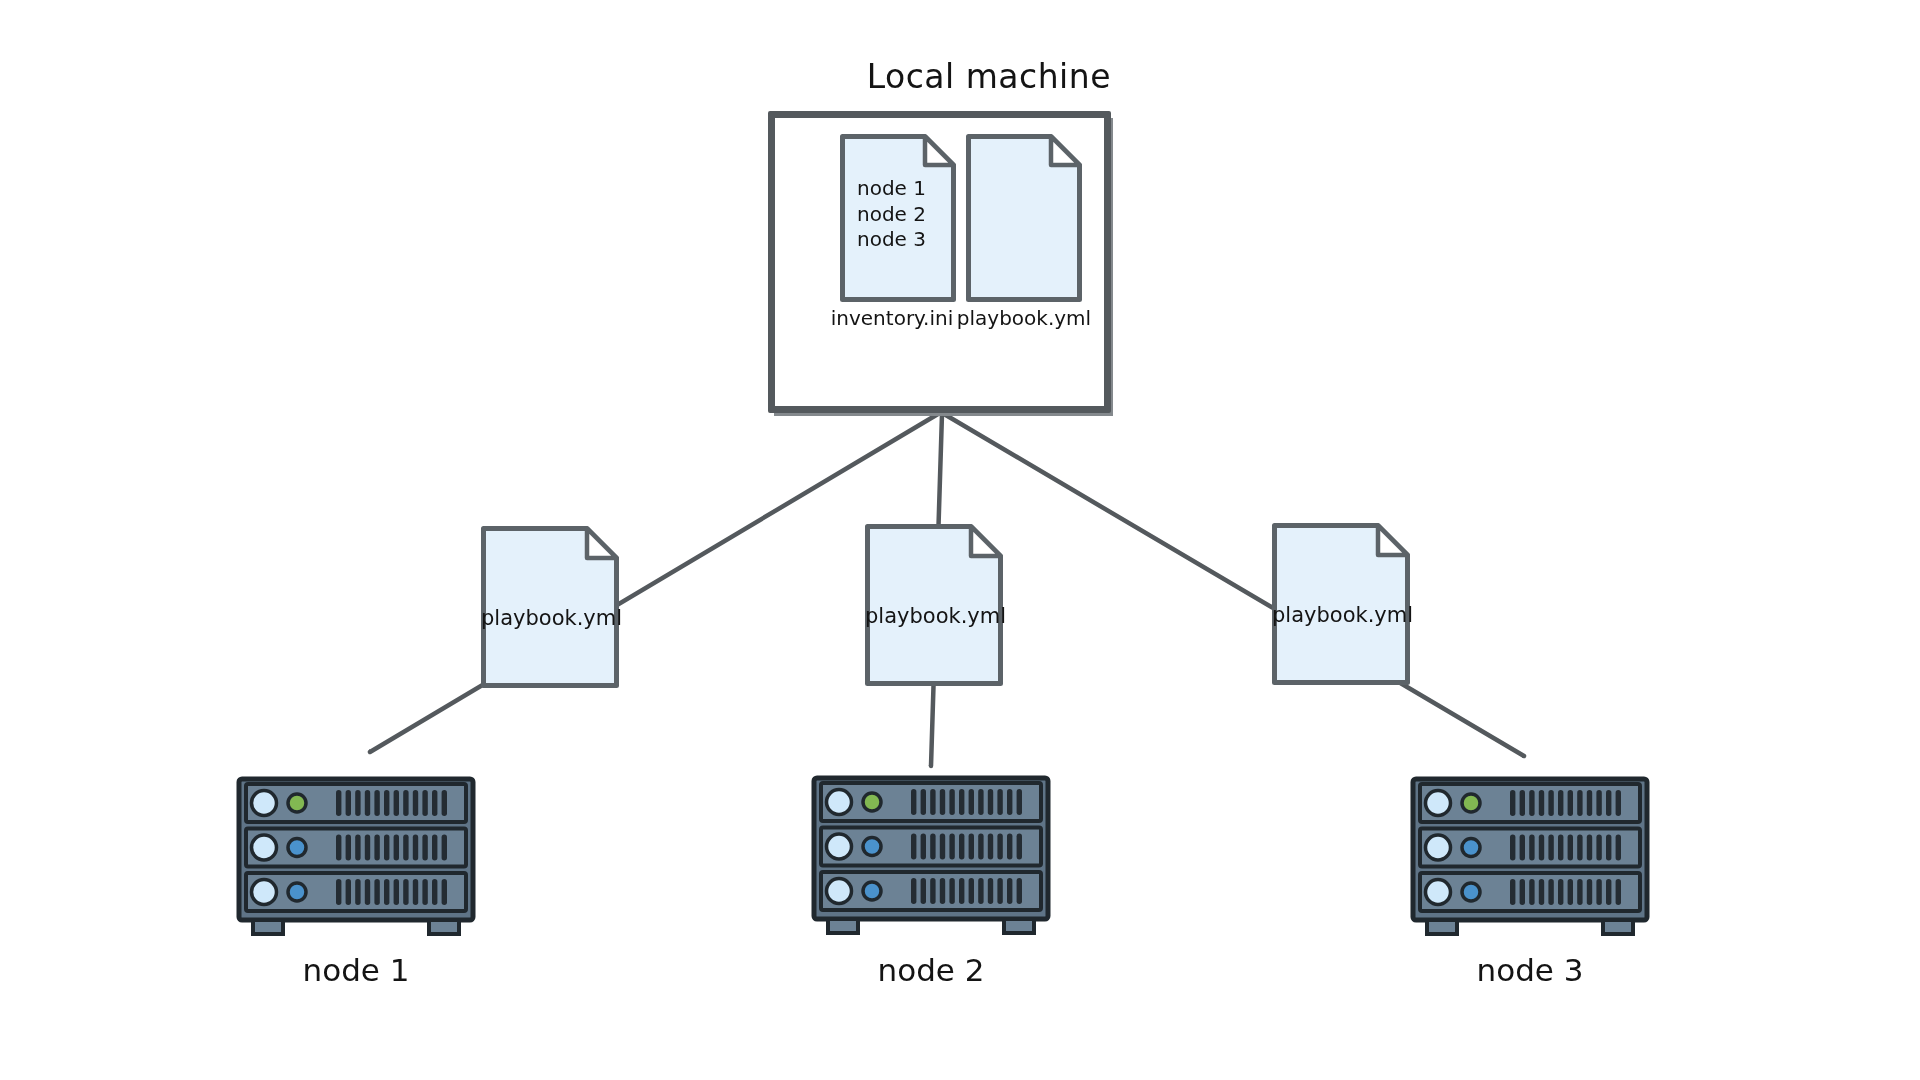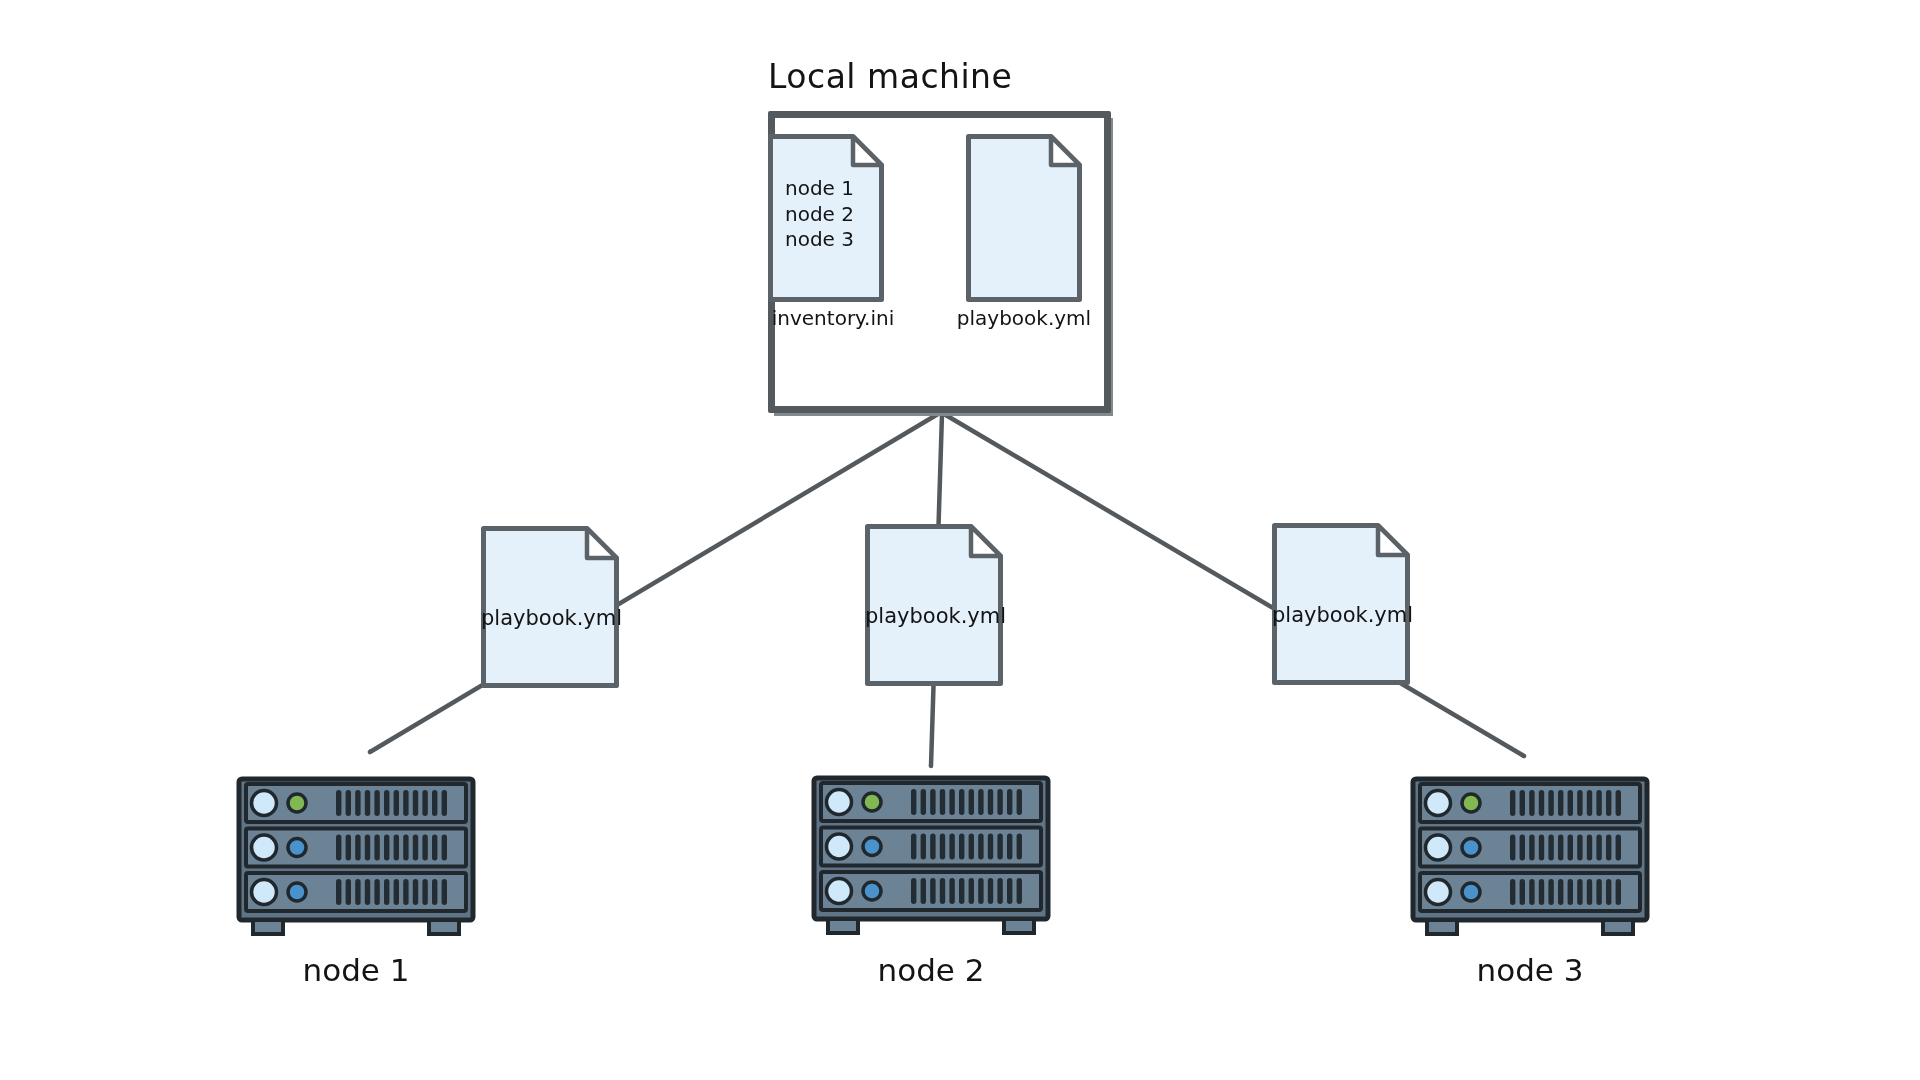--- a/index.html
+++ b/index.html
@@ -17,21 +17,21 @@
   svg{display:block;}
   
   #lines{position:absolute; left:0; top:0; z-index:1;}
   
   .machine-box{
     left:768px; top:111px; width:329px; height:288px;
     background:#ffffff; border:7px solid var(--box-border); border-radius:2px;
     box-shadow:4px 5px 0 -2px #84898d; z-index:2;
   }
   .diagram-title{
-    left:768px; top:57px; width:343px; text-align:left;
+    left:768px; top:57px; width:343px; text-align:right;
     font-size:33px; letter-spacing:.5px; z-index:3;
   }
   .ssh-label{
     left:771px; top:366px; width:336px; text-align:center;
     font-size:31px; z-index:4;
   }
   .file{z-index:2;}
   .file-label-in{ text-align:center; font-size:20px; z-index:3;}
   .file-doc-label{
     position:absolute; left:0; right:0; text-align:center;
@@ -142,29 +142,29 @@
       <line x1="938" y1="414" x2="370" y2="752" marker-end="url(#arrowhead)"></line>
       <line x1="942" y1="414" x2="931" y2="766" marker-end="url(#arrowhead)"></line>
       <line x1="944" y1="414" x2="1524" y2="756" marker-end="url(#arrowhead)"></line>
     </g>
   </svg>
 
   <div class="abs diagram-title">Local machine</div>
 
   <div class="abs machine-box"></div>
 
-  <div class="abs file" style="left:768px; top:134px; width:116px; height:168px;">
+  <div class="abs file" style="left:840px; top:134px; width:116px; height:168px;">
     <svg width="116" height="168">
       <use href="#doc-small"></use>
     </svg>
     <div class="file-contents"><span>node 1</span>
 <span>node 2</span>
 <span>node 3</span></div>
   </div>
-  <div class="abs file-label-in" style="left:753px; top:306px; width:160px;">inventory.ini</div>
+  <div class="abs file-label-in" style="left:812px; top:306px; width:160px;">inventory.ini</div>
 
   <div class="abs file" style="left:966px; top:134px; width:116px; height:168px;">
     <svg width="116" height="168">
       <use href="#doc-small"></use>
     </svg>
   </div>
   <div class="abs file-label-in" style="left:944px; top:306px; width:160px;">playbook.yml</div>
 
 
   <div class="abs file" style="left:481px; top:526px; width:138px; height:162px;">

